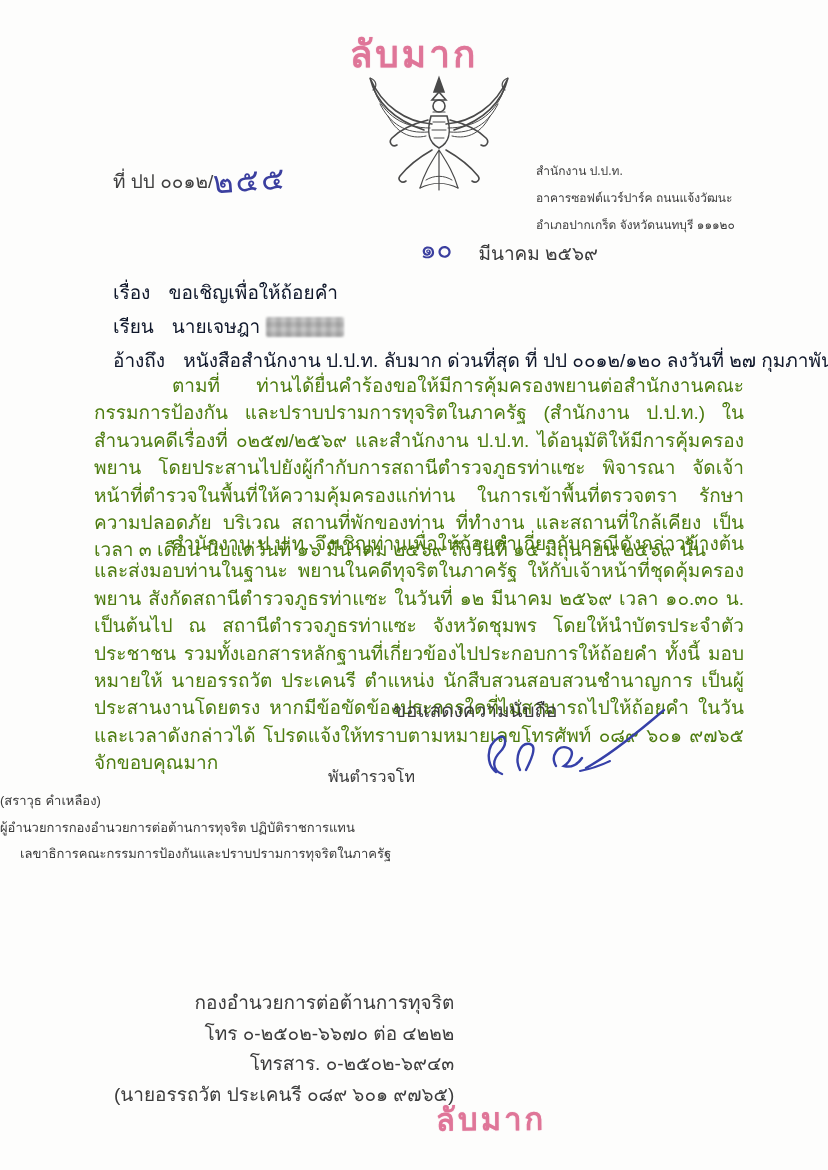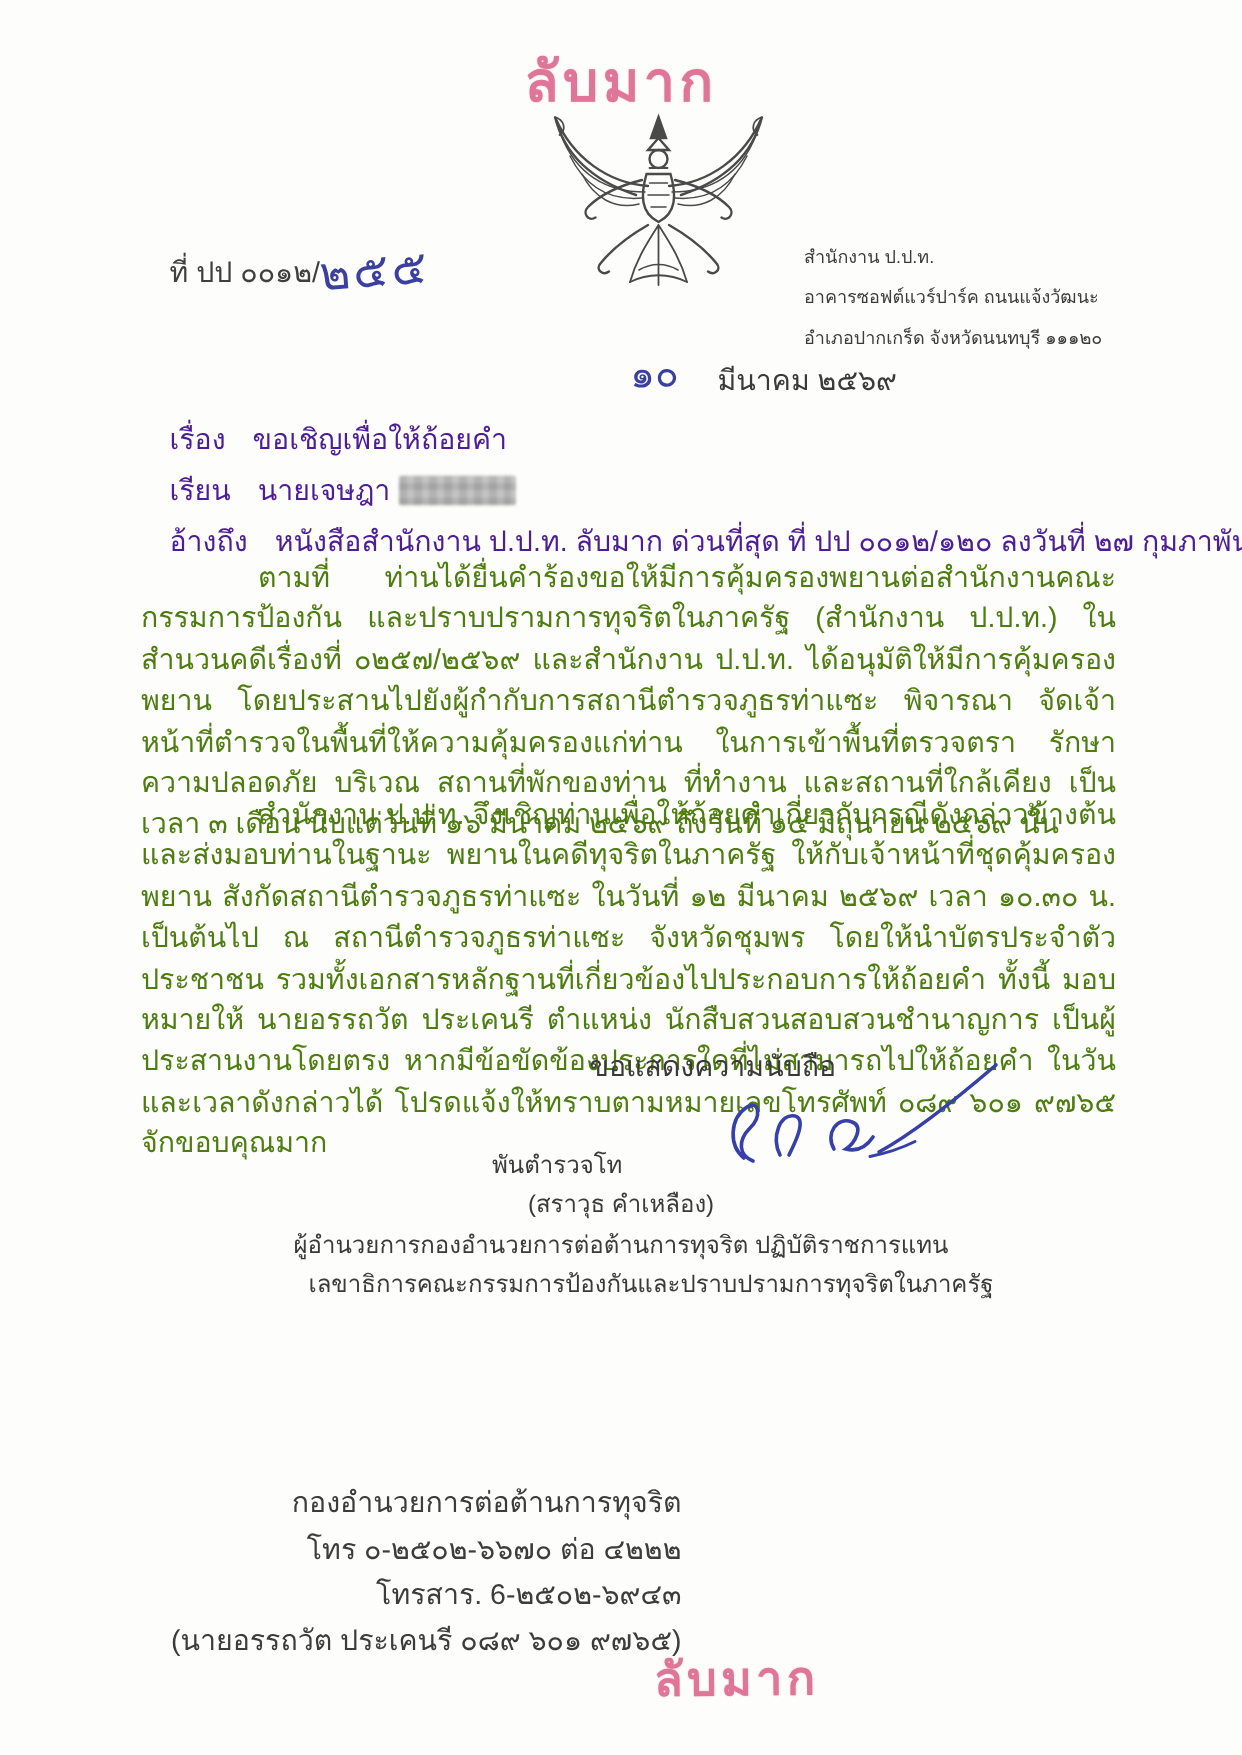--- a/index.html
+++ b/index.html
@@ -30,21 +30,21 @@
   .stamp.bottom{left:436px;top:1094px;font-size:31px;transform:rotate(-.5deg);}
   
   .emblem{position:absolute;left:354px;top:72px;width:170px;height:126px;}
   
   .refline{position:absolute;left:113px;top:152px;font-size:19px;color:#3f3f3f;white-space:nowrap;}
   .hand{color:#3b3f9f;font-size:31px;display:inline-block;transform:rotate(-4deg);position:relative;top:3px;letter-spacing:2px;}
   .addr{position:absolute;left:536px;top:158px;font-size:12px;line-height:27px;color:#3c3c3c;}
   .dateline{position:absolute;left:420px;top:230px;font-size:19px;white-space:nowrap;}
   .dateline .hand2{color:#3b3f9f;font-size:26px;display:inline-block;transform:rotate(-2deg);margin-right:26px;position:relative;top:-2px;}
   
-  .hline{position:absolute;left:113px;font-size:19px;white-space:nowrap;color:#4c1d95;}
+  .hline{position:absolute;left:113px;font-size:19px;white-space:nowrap;color:#0f172a;}
   .hline .lbl{display:inline-block;margin-right:18px;}
   .redact{
     display:inline-block;width:78px;height:20px;vertical-align:-4px;margin-left:6px;
     background:
       repeating-linear-gradient(0deg,#c9c9c9 0 5px,#dcdcdc 5px 10px),
       repeating-linear-gradient(90deg,#cfcfcf 0 5px,#e3e3e3 5px 10px);
     background-blend-mode:multiply;
     filter:blur(1px);
     border-radius:2px;
   }
@@ -55,21 +55,21 @@
     text-align:justify;color:#4d7c0f;
     text-indent:78px;
   }
   .p1{top:372px;}
   .p2{top:530px;}
   .p2 .u{text-underline-offset:3px;}
   
   .closing{position:absolute;left:393px;top:695px;font-size:19px;}
   .sig{position:absolute;left:468px;top:708px;width:200px;height:80px;}
   .rank{position:absolute;left:328px;top:764px;font-size:16px;}
-  .signer{position:absolute;left:0;width:828px;text-align:center;font-size:16px;}
+  .signer{position:absolute;left:0;width:828px;text-align:left;font-size:13px;}
   .sname{top:790px;}
   .stitle1{top:817px;}
   .stitle2{top:843px;padding-left:20px;}
   
   .footer{position:absolute;left:114px;top:988px;font-size:19px;line-height:30.5px;color:#3c3c3c;text-align:right;}
   .footer div{white-space:nowrap;}
 </style>
 </head>
 <body>
 
@@ -162,19 +162,19 @@
   </div>
 
   <div class="rank">พันตำรวจโท</div>
   <div class="signer sname">(สราวุธ คำเหลือง)</div>
   <div class="signer stitle1">ผู้อำนวยการกองอำนวยการต่อต้านการทุจริต ปฏิบัติราชการแทน</div>
   <div class="signer stitle2">เลขาธิการคณะกรรมการป้องกันและปราบปรามการทุจริตในภาครัฐ</div>
 
   <div class="footer">
     <div>กองอำนวยการต่อต้านการทุจริต</div>
     <div>โทร ๐-๒๕๐๒-๖๖๗๐ ต่อ ๔๒๒๒</div>
-    <div>โทรสาร. 6-๒๕๐๒-๖๙๔๓</div>
+    <div>โทรสาร. ๐-๒๕๐๒-๖๙๔๓</div>
     <div>(นายอรรถวัต ประเคนรี ๐๘๙ ๖๐๑ ๙๗๖๕)</div>
   </div>
 
   <div class="stamp bottom">ลับมาก</div>
 
 </div>
 
 </body></html>

